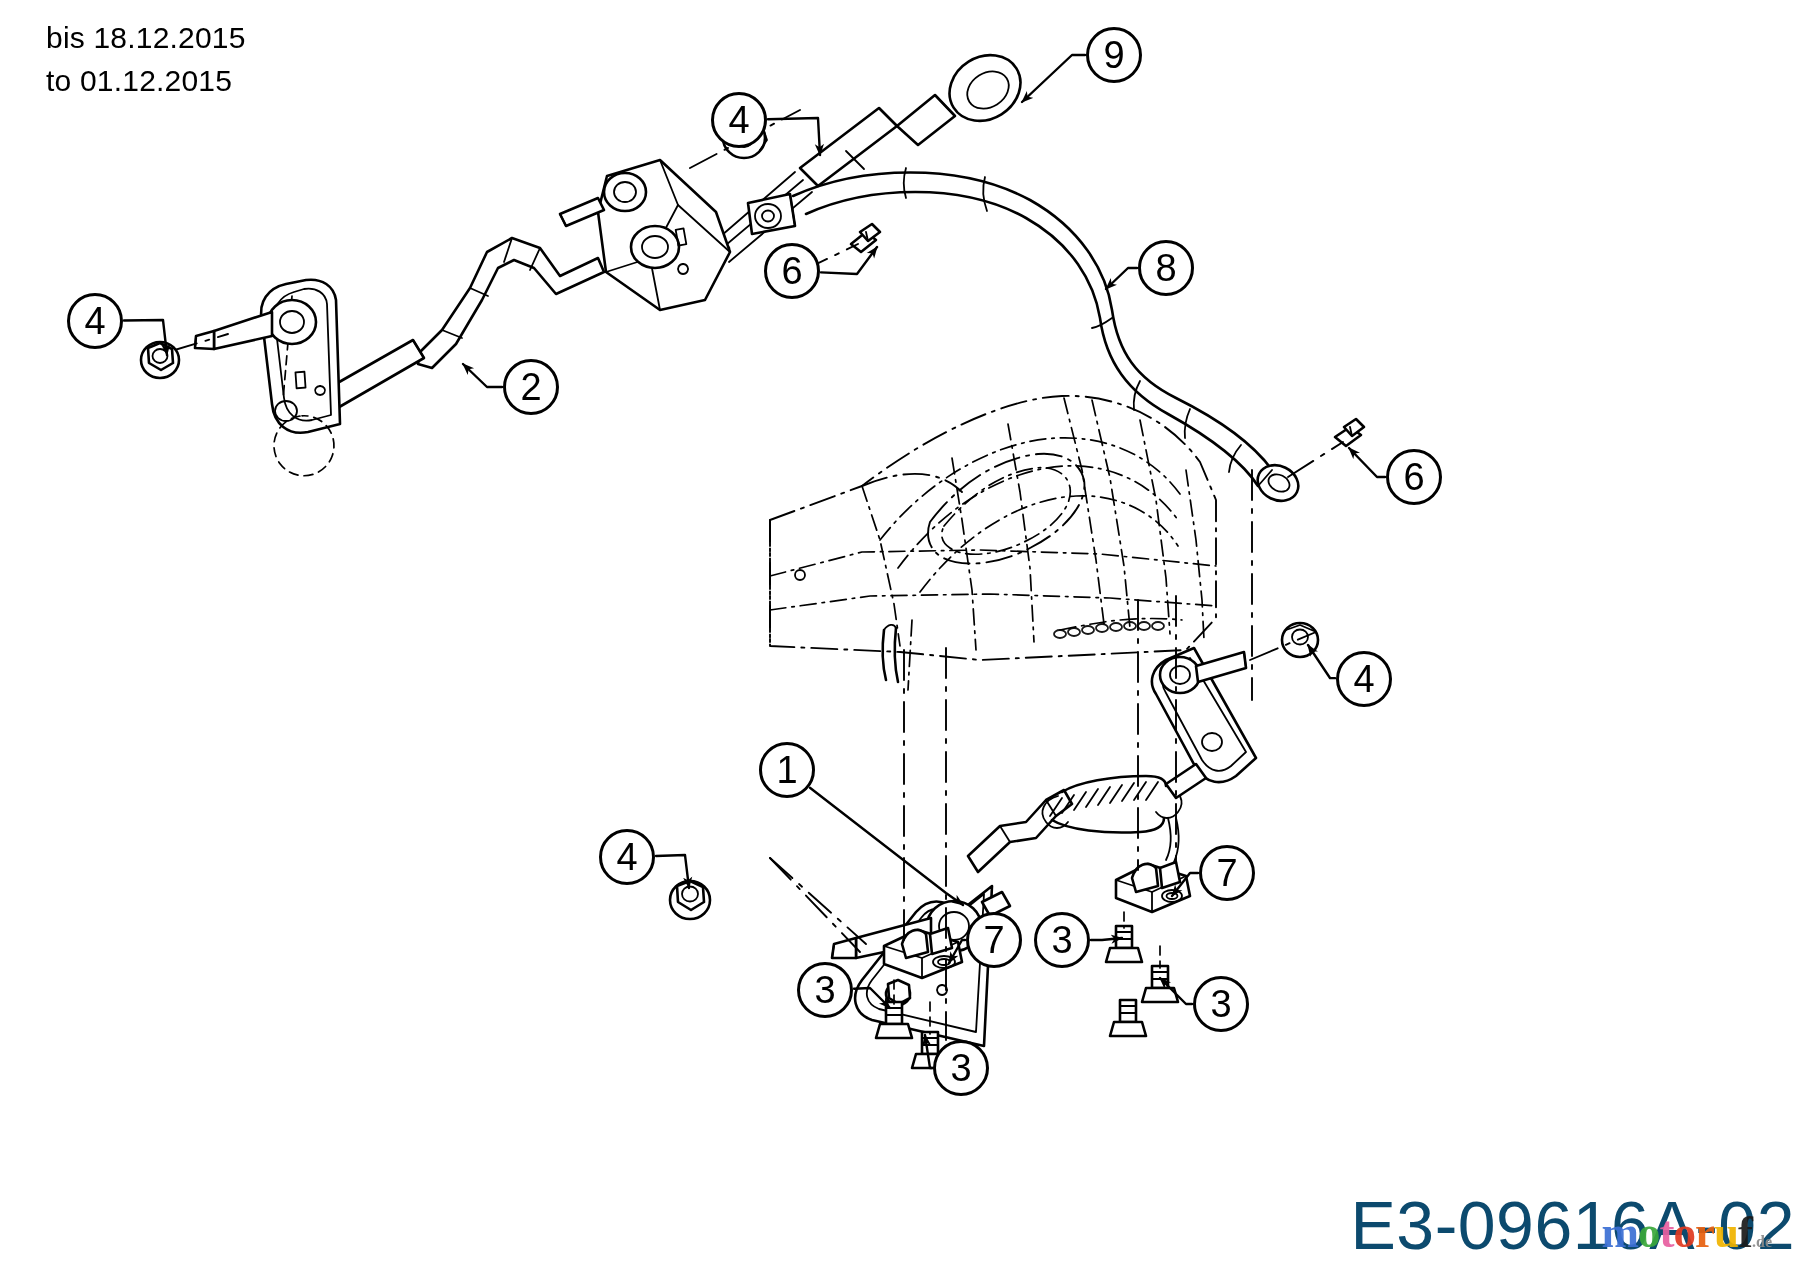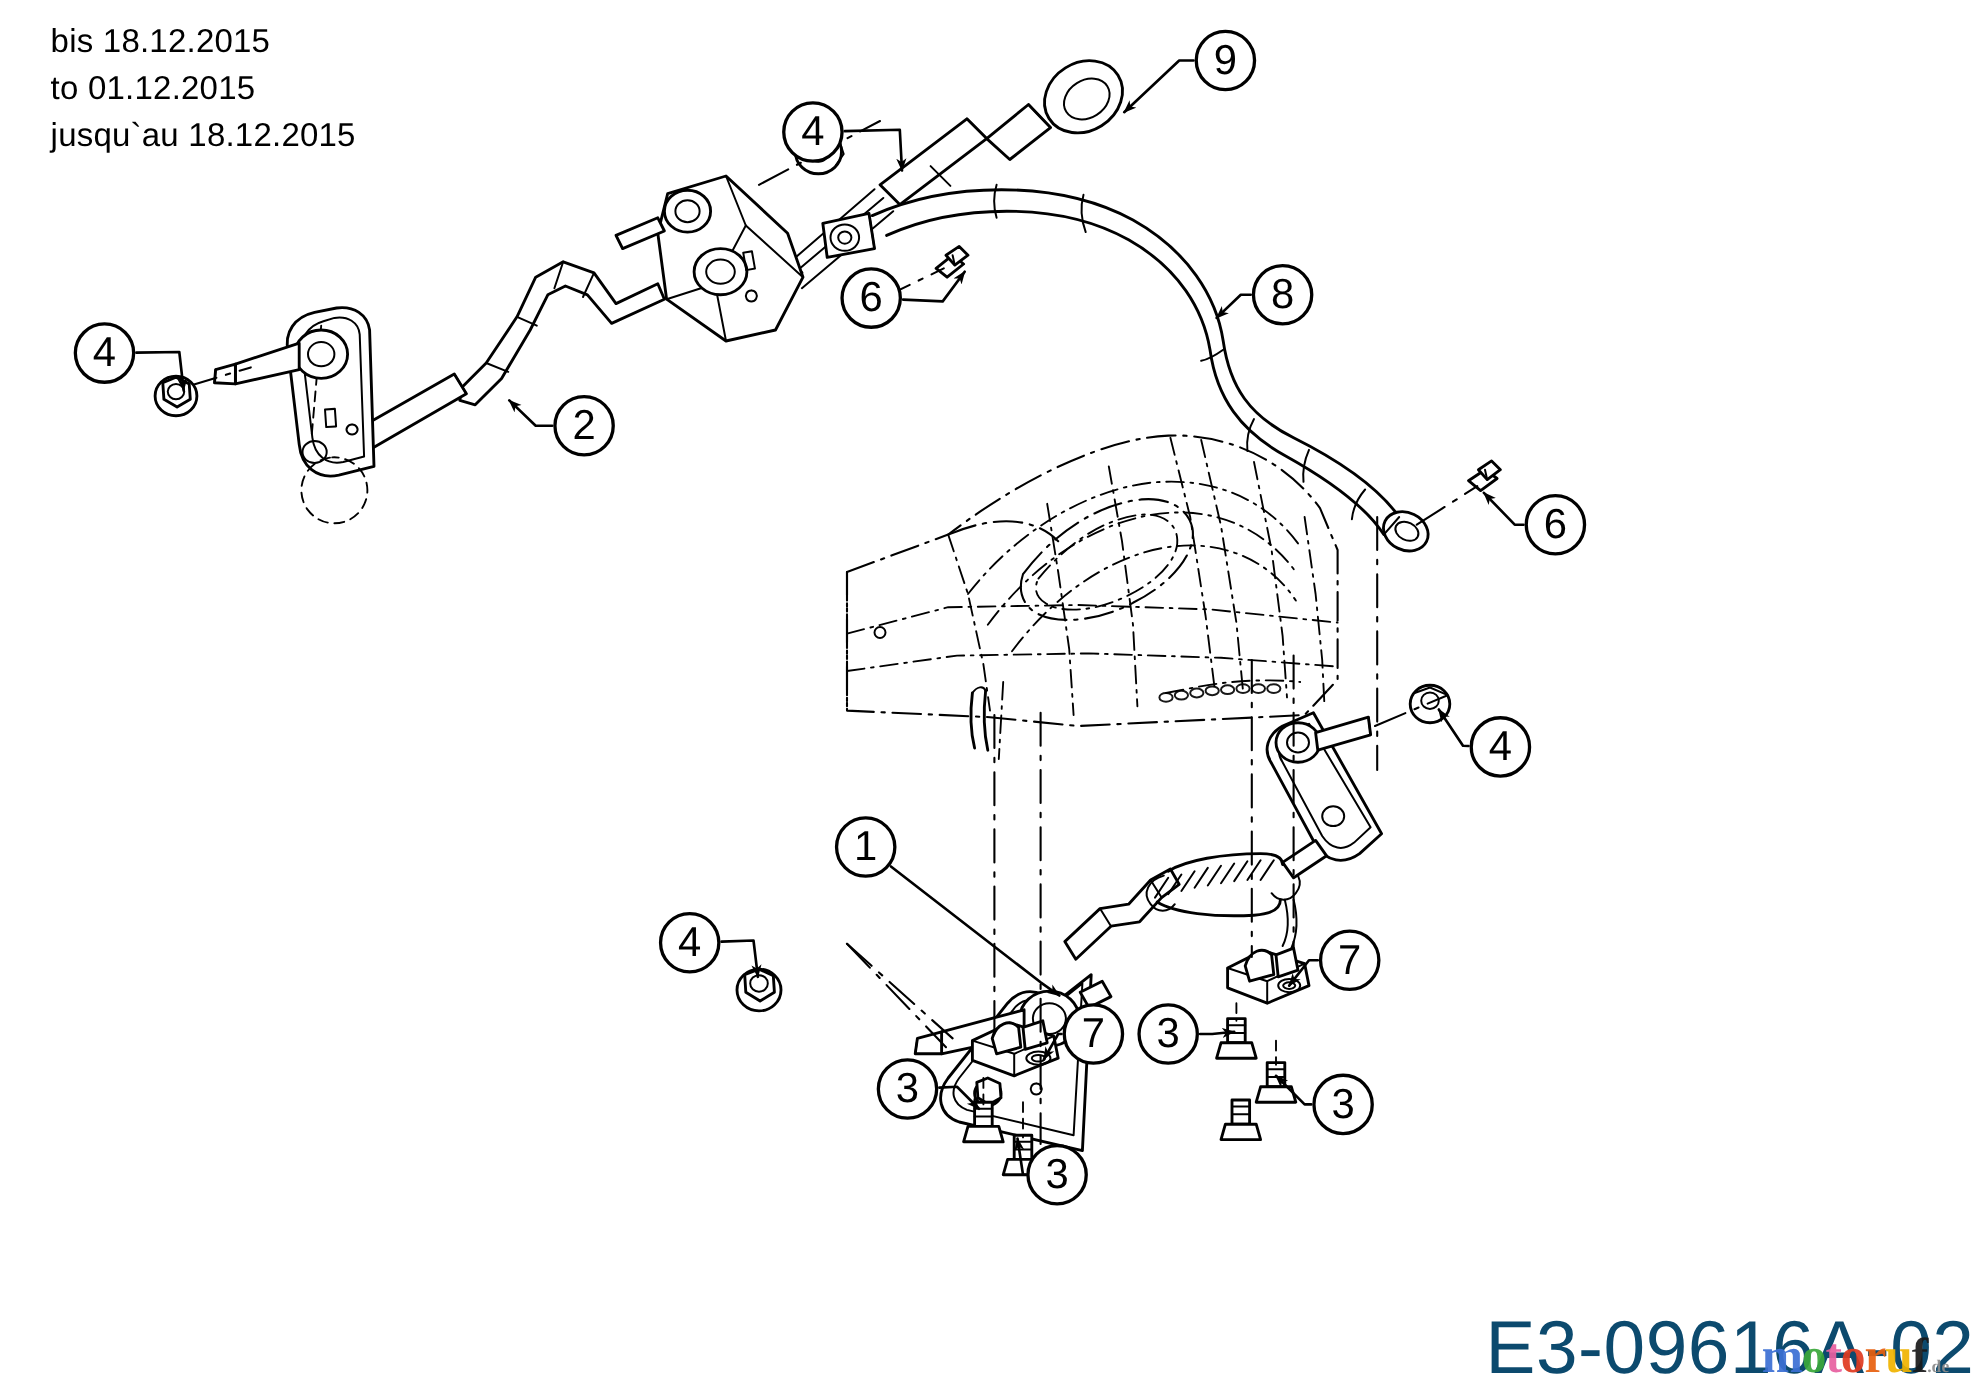--- a/index.html
+++ b/index.html
@@ -63,21 +63,20 @@
   }
 </style>
 </head>
 <body>
 
 <div id="sheet">
 
   <div class="hdr">
     <div>bis 18.12.2015</div>
     <div>to 01.12.2015</div>
-    <div>jusqu`au 18.12.2015</div>
   </div>
 
   <svg id="svgroot" viewBox="0 0 1800 1272" xmlns="http://www.w3.org/2000/svg">
     <defs>
       <marker id="arw" markerWidth="13" markerHeight="13" refX="11" refY="5.2" orient="auto" markerUnits="userSpaceOnUse">
         <path d="M0,0.6 L12,5.2 L0,9.8 L3.3,5.2 Z" fill="#000"></path>
       </marker>
       <style>
         .s{fill:none;stroke:#000;stroke-width:2.6;stroke-linecap:round;stroke-linejoin:round;}
         .s1{fill:none;stroke:#000;stroke-width:1.8;stroke-linecap:round;stroke-linejoin:round;}

